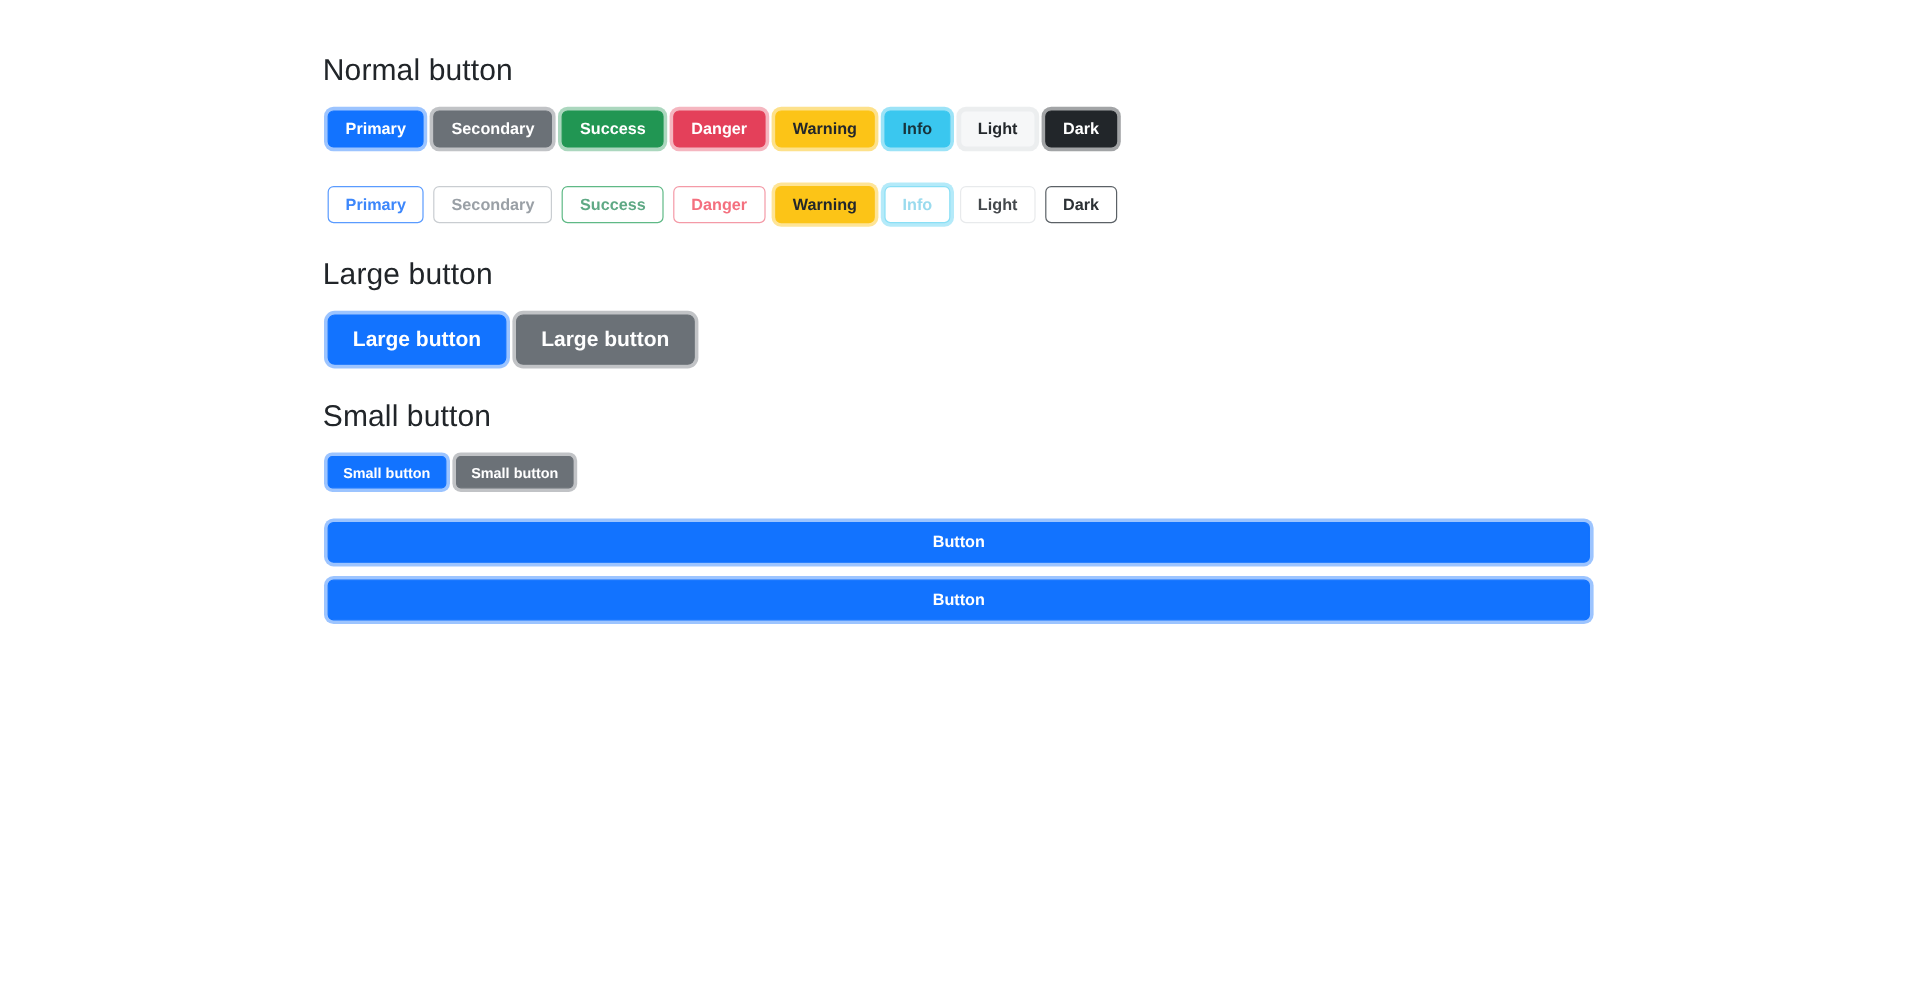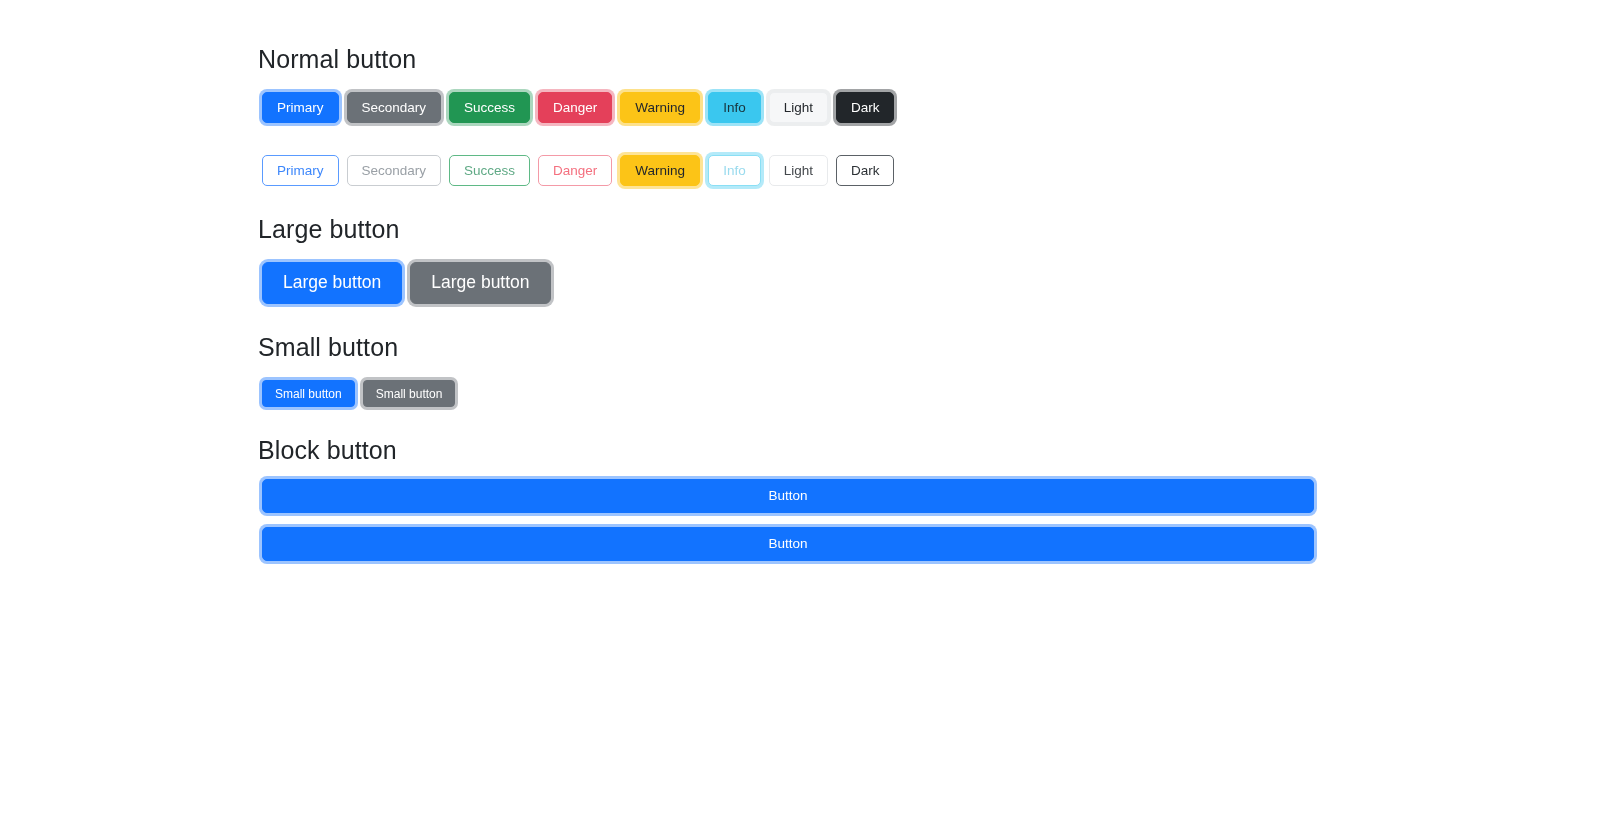--- a/index.html
+++ b/index.html
@@ -15,21 +15,21 @@
 
   .page {
     position: relative;
     width: 1600px;
     height: 821px;
     background: #ffffff;
   }
 
   .content {
     position: absolute;
-    left: 258px;
+    left: 269px;
     top: 44px;
     width: 1060px;
   }
 
   .section { margin-bottom: 0; }
 
   .section-heading {
     font-size: 25px;
     line-height: 1.2;
     font-weight: 400;
@@ -45,21 +45,21 @@
     gap: 0px;
     margin-bottom: 24px;
   }
 
   .btn {
     display: inline-flex;
     align-items: center;
     justify-content: center;
     font-family: "Liberation Sans", sans-serif;
     font-size: 13.5px;
-    font-weight: 400;
+    font-weight: 700;
     line-height: 1;
     border: 1px solid transparent;
     border-radius: 5px;
     padding: 0 14px;
     height: 31px;
     margin: 4px;
     cursor: pointer;
     white-space: nowrap;
     text-align: center;
     user-select: none;
@@ -167,21 +167,20 @@
 
     <div class="section">
       <h2 class="section-heading">Small button</h2>
       <div class="btn-row">
         <button class="btn btn-sm btn-primary ring-primary">Small button</button>
         <button class="btn btn-sm btn-secondary ring-secondary">Small button</button>
       </div>
     </div>
 
     <div class="section">
-      <h2 class="section-heading">Block button</h2>
       <div class="block-stack">
         <button class="btn btn-block btn-primary ring-primary">Button</button>
         <button class="btn btn-block last btn-primary ring-primary">Button</button>
       </div>
     </div>
 
   </div>
 </div>
 
 </body></html>

